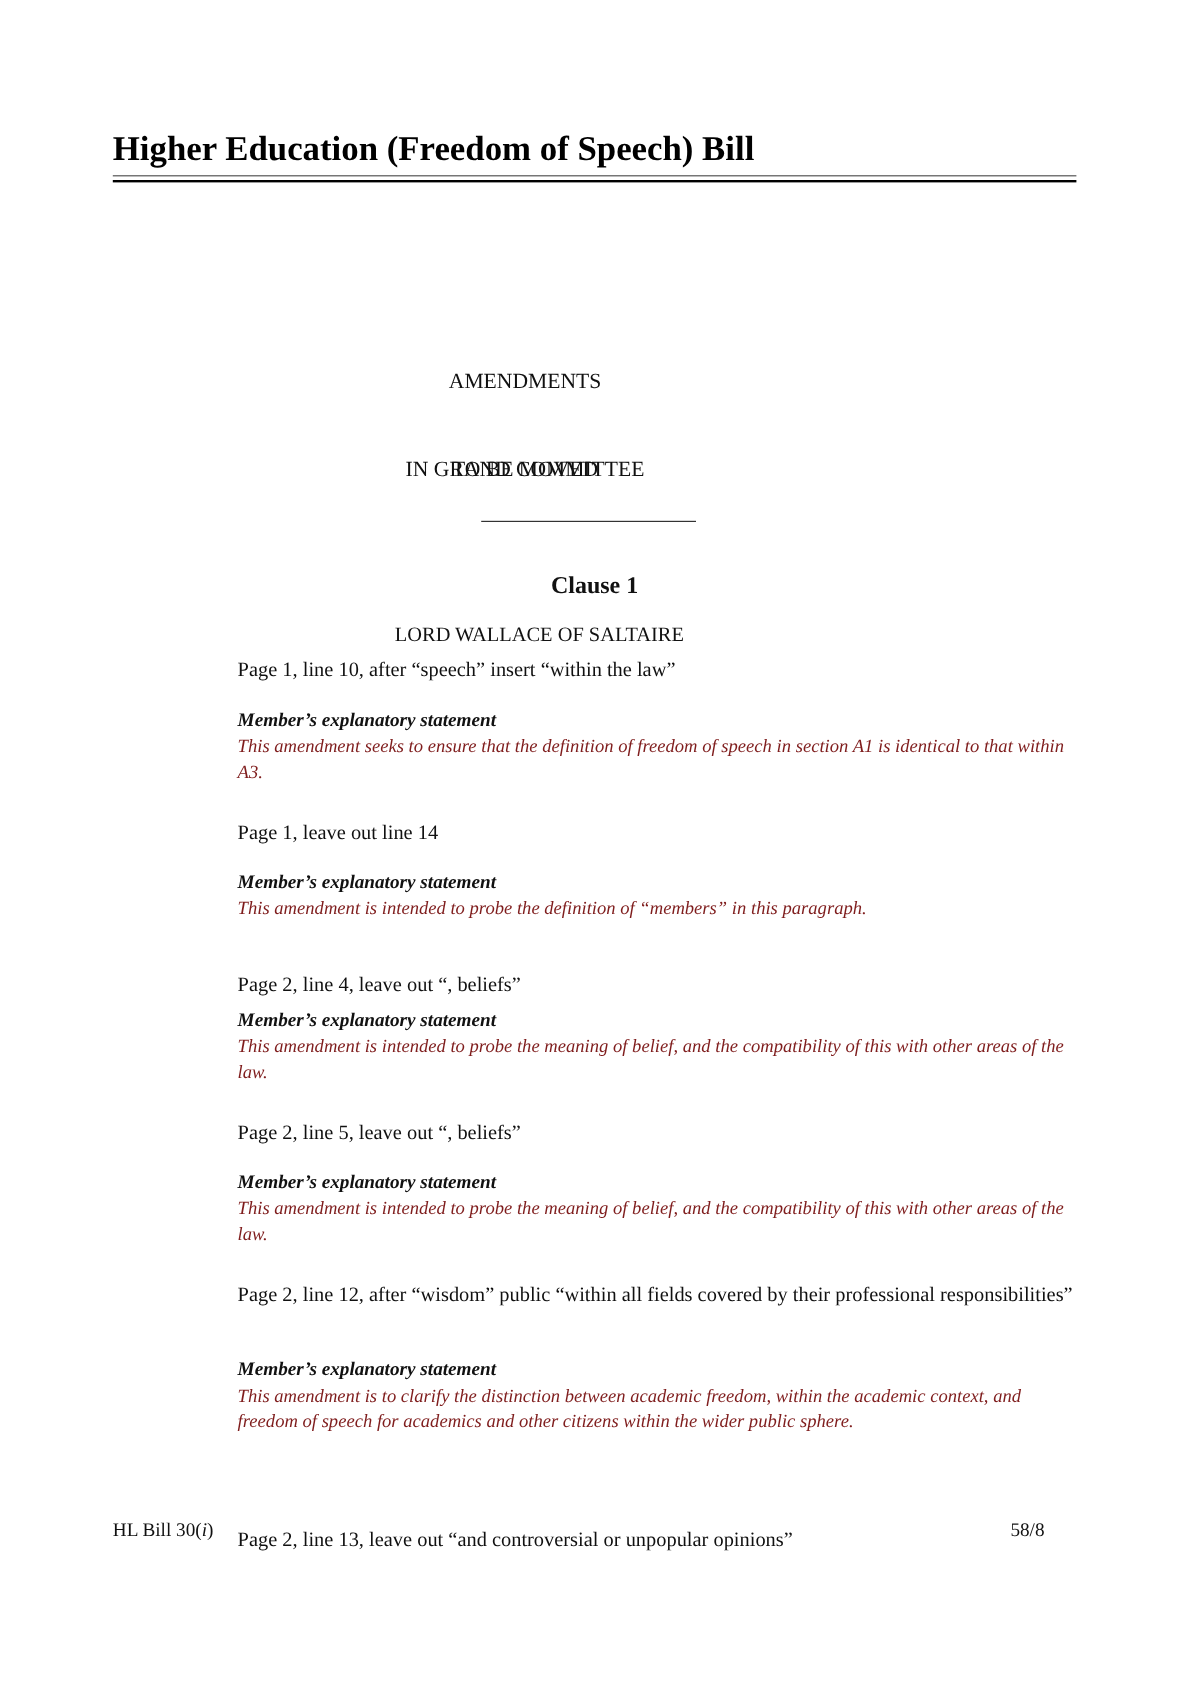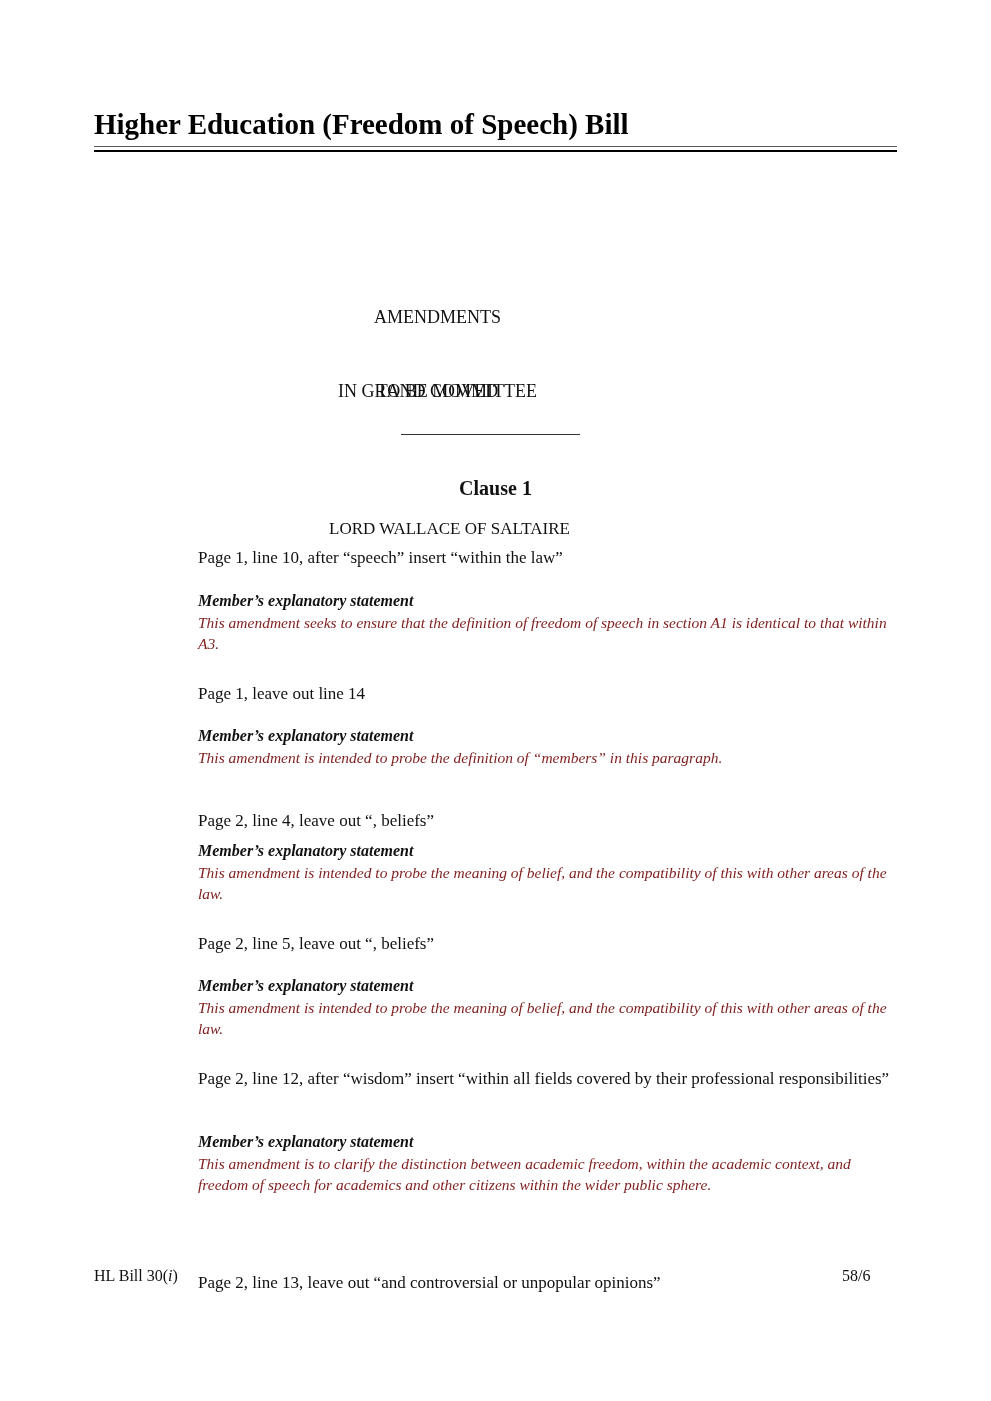--- a/index.html
+++ b/index.html
@@ -49,20 +49,20 @@
 <div class="stmt-b" style="top:747px;">This amendment is intended to probe the definition of “members” in this paragraph.</div>
 
 <div class="amend" style="top:811px;">Page 2, line 4, leave out “, beliefs”</div>
 <div class="stmt-h" style="top:842px;">Member’s explanatory statement</div>
 <div class="stmt-b" style="top:862px;">This amendment is intended to probe the meaning of belief, and the compatibility of this with other areas of the law.</div>
 
 <div class="amend" style="top:934px;">Page 2, line 5, leave out “, beliefs”</div>
 <div class="stmt-h" style="top:977px;">Member’s explanatory statement</div>
 <div class="stmt-b" style="top:997px;">This amendment is intended to probe the meaning of belief, and the compatibility of this with other areas of the law.</div>
 
-<div class="amend" style="top:1069px;">Page 2, line 12, after “wisdom” insert “within all fields covered by their professional responsibilities”</div>
+<div class="amend" style="top:1069px;">Page 2, line 12, after “wisdom” public “within all fields covered by their professional responsibilities”</div>
 <div class="stmt-h" style="top:1133px;">Member’s explanatory statement</div>
 <div class="stmt-b" style="top:1153px;">This amendment is to clarify the distinction between academic freedom, within the academic context, and freedom of speech for academics and other citizens within the wider public sphere.</div>
 
 <div class="amend" style="top:1226px;margin-top:47px;">Page 2, line 13, leave out “and controversial or unpopular opinions”</div>
 
 <div class="footer-left"><span>HL Bill 30(</span><i>i</i><span>)</span></div>
-<div class="footer-right">58/6</div>
+<div class="footer-right">58/8</div>
 
 </body></html>

